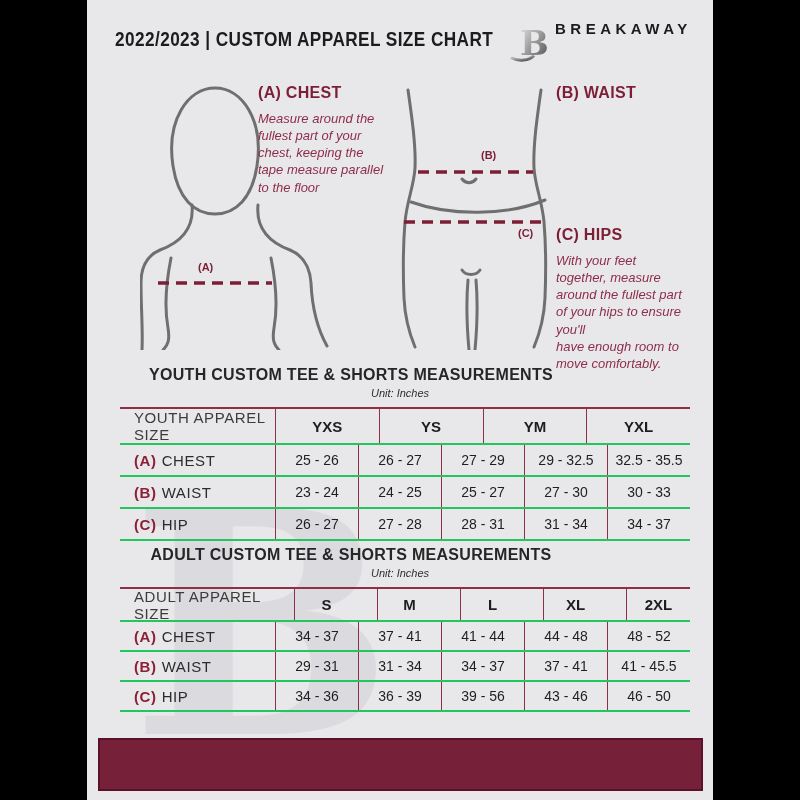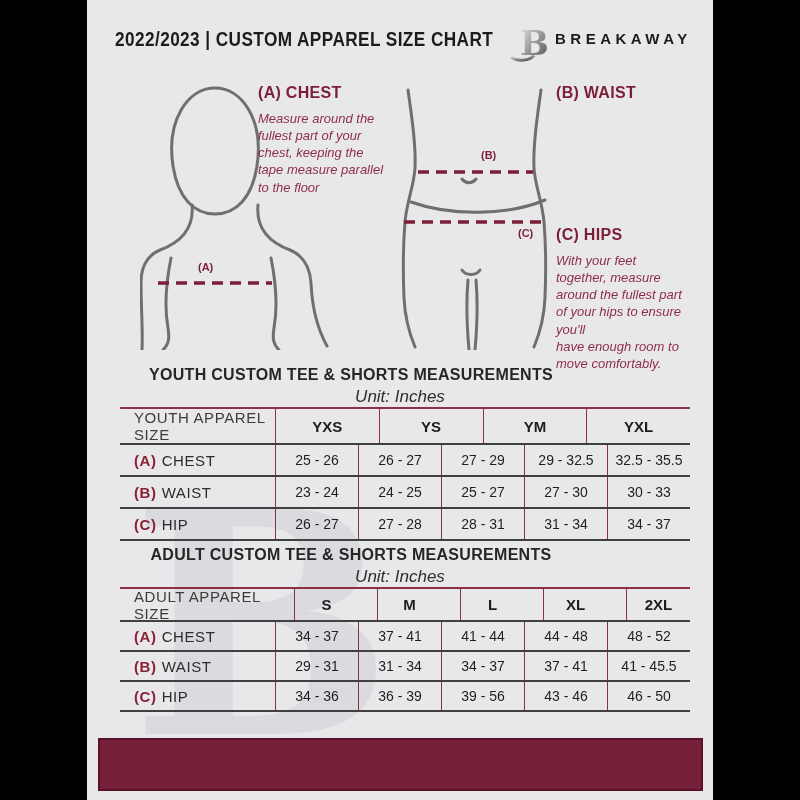--- a/index.html
+++ b/index.html
@@ -10,44 +10,44 @@
   .lb-right{left:713px;width:87px;}
   .page{position:absolute;left:87px;top:0;width:626px;height:800px;background:#e8e8ea;overflow:hidden;}
   .watermark{position:absolute;left:44px;top:470px;font-family:"DejaVu Serif",serif;font-weight:bold;
              font-size:310px;line-height:1;color:rgba(110,110,125,0.10);z-index:0;user-select:none;}
   .layer{position:absolute;inset:0;z-index:1;}
 
   
   .doc-title{position:absolute;left:28px;top:27px;font-weight:bold;font-size:21px;color:#1c1c1c;
              white-space:nowrap;transform:scaleX(.82);transform-origin:0 50%;letter-spacing:.5px;}
   .logo{position:absolute;left:420px;top:22px;}
-  .brand{position:absolute;left:468px;top:30px;font-weight:bold;font-size:15px;letter-spacing:4.5px;color:#1c1c1c;white-space:nowrap;}
+  .brand{position:absolute;left:468px;top:20px;font-weight:bold;font-size:15px;letter-spacing:4.5px;color:#1c1c1c;white-space:nowrap;}
 
   
   .instr{position:absolute;z-index:2;}
   .instr h3{margin:0 0 8px 0;font-size:16px;font-weight:bold;color:#7c1e36;letter-spacing:.3px;}
   .instr p{margin:0;font-size:13px;font-style:italic;color:#8e2d49;line-height:1.32;white-space:pre-line;}
   .instr-a{left:171px;top:84px;width:150px;}
   .instr-b{left:469px;top:84px;width:155px;}
   .instr-c{left:469px;top:226px;width:158px;}
 
   .fig{position:absolute;}
   .fig-1{left:53px;top:78px;}
   .fig-2{left:308px;top:88px;}
   .mlabel{position:absolute;font-size:11px;font-weight:bold;color:#7c1e36;z-index:2;}
   .ml-a{left:111px;top:261px;}
   .ml-b{left:394px;top:149px;}
   .ml-c{left:431px;top:227px;}
 
   
   .sec-title{position:absolute;left:0;width:528px;text-align:center;font-weight:bold;font-size:16px;
              color:#262626;letter-spacing:.3px;}
-  .sec-unit{position:absolute;left:0;width:626px;text-align:center;font-style:italic;font-size:17px;color:#2e2e2e;}
+  .sec-unit{position:absolute;left:0;width:626px;text-align:center;font-style:italic;font-size:11px;color:#2e2e2e;}
   .sizetable{position:absolute;left:33px;width:570px;border-top:2px solid #8d2f45;background:transparent;}
-  .trow{display:flex;border-bottom:2px solid #404040;}
+  .trow{display:flex;border-bottom:2px solid #22c55e;}
   .tlabel{width:155px;display:flex;align-items:center;padding-left:14px;box-sizing:border-box;
           font-size:15px;color:#3c3c3c;letter-spacing:.6px;}
   .tcell{flex:1;border-left:1.5px solid #8d2f45;display:flex;align-items:center;justify-content:center;
          font-size:14px;color:#1f1f1f;}
   .th{font-weight:bold;font-size:15px;color:#1d1d1d;}
   .tkey{font-weight:bold;color:#8c1f36;margin-right:5px;}
   .tname{color:#2c2c2c;}
   .yt .trow{height:30px;} .yt .trow.thead{height:34px;}
   .at .trow{height:28px;} .at .trow.thead{height:31px;gap:19px;}
   .t-youth{top:407px;} .t-adult{top:587px;}

